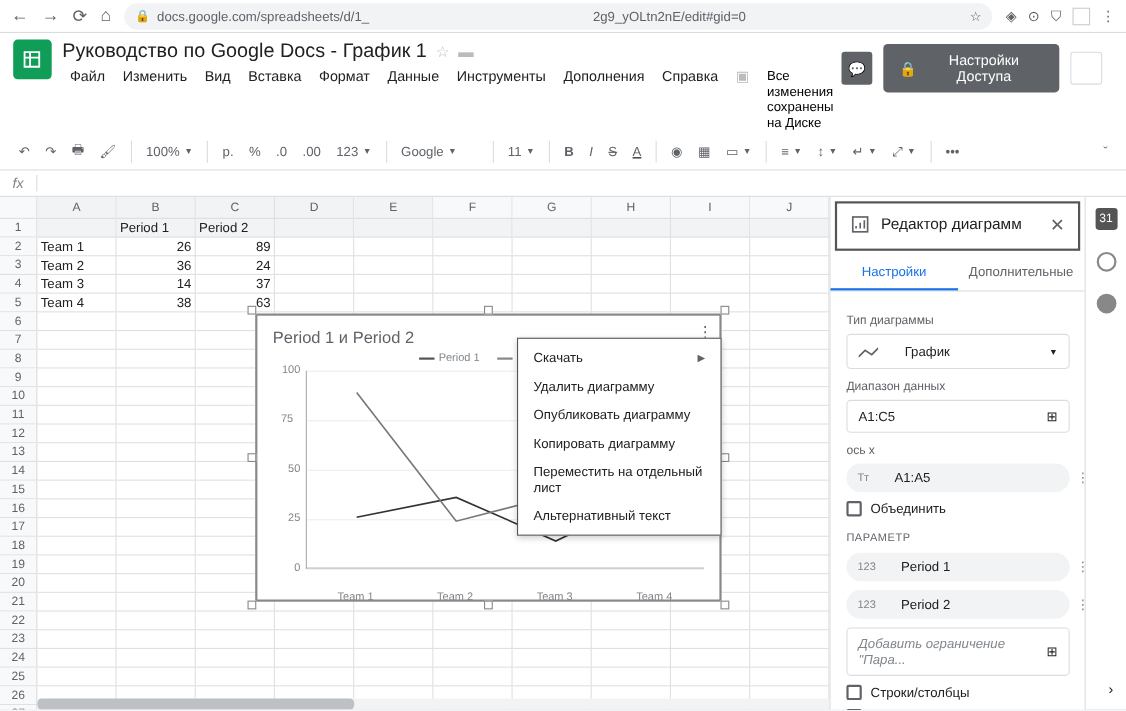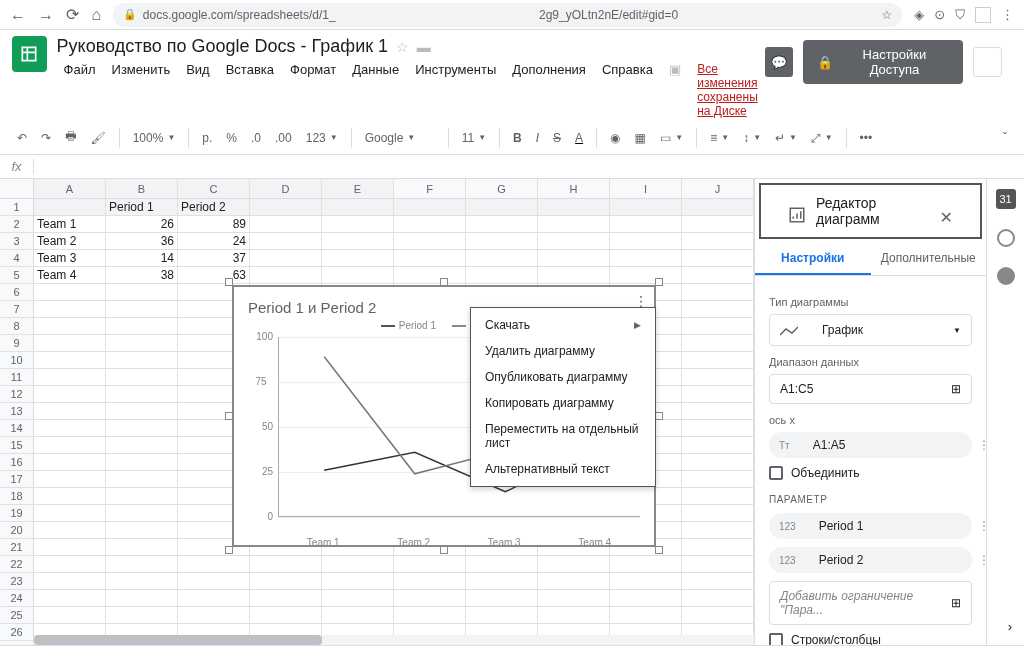--- a/index.html
+++ b/index.html
@@ -16,21 +16,21 @@
   .doc-header { padding: 6px 12px 0; display: flex; align-items: flex-start; }
   .logo { width: 36px; height: 36px; background: #0f9d58; border-radius: 4px; display: flex; align-items: center; justify-content: center; margin-right: 10px; }
   .logo svg { fill: #fff; }
   .doc-title-area { flex: 1; }
   .doc-title-row { display: flex; align-items: center; gap: 8px; }
   .doc-title { font-size: 18px; color: #202124; }
   .star { color: #bbb; font-size: 14px; }
   .folder { color: #bbb; font-size: 14px; }
   .menus { display: flex; gap: 2px; margin-top: 2px; font-size: 13px; }
   .menus > span { padding: 3px 7px; cursor: pointer; border-radius: 3px; }
-  .saved { color: #b91c1c; font-size: 12px; text-decoration: underline; }
+  .saved { color: #000000; font-size: 12px; }
   .header-right { display: flex; align-items: center; gap: 10px; padding-top: 4px; padding-right: 10px; }
   .comment-btn { width: 30px; height: 30px; background: #5f6368; border-radius: 3px; display: flex; align-items: center; justify-content: center; color: #fff; }
   .share-btn { background: #5f6368; color: #fff; border: none; padding: 7px 14px; border-radius: 4px; font-size: 13px; display: flex; align-items: center; gap: 6px; }
   .profile { width: 30px; height: 30px; border: 1px solid #dadce0; border-radius: 3px; }
   
   
   .toolbar { display: flex; align-items: center; padding: 3px 12px; gap: 4px; border-bottom: 1px solid #dadce0; font-size: 12px; color: #5f6368; height: 34px; }
   .tb-btn { padding: 4px 5px; cursor: pointer; border-radius: 3px; display: flex; align-items: center; }
   .tb-sep { width: 1px; height: 20px; background: #dadce0; margin: 0 4px; }
   .tb-sel { display: flex; align-items: center; gap: 4px; padding: 3px 5px; }
@@ -75,26 +75,26 @@
   .chart-menu-dots { position: absolute; right: 6px; top: 6px; font-size: 14px; color: #5f6368; cursor: pointer; }
   
   
   .ctx-menu { position: absolute; left: 470px; top: 128px; width: 186px; background: #fff; border: 1px solid #555; box-shadow: 0 2px 6px rgba(0,0,0,.2); padding: 4px 0; z-index: 10; }
   .ctx-item { padding: 6px 14px; font-size: 12px; color: #202124; cursor: pointer; display: flex; align-items: center; justify-content: space-between; }
   .ctx-item.hovered { background: #e8eaed; }
   .ctx-arrow { font-size: 9px; color: #5f6368; }
   
   
   .side-panel { width: 232px; border-left: 1px solid #dadce0; display: flex; flex-direction: column; background: #fff; }
-  .side-header { display: flex; align-items: flex-end; padding: 10px 27px; border: 2px solid #555; margin: 4px; gap: 10px; }
+  .side-header { display: flex; align-items: flex-start; padding: 10px 12px; border: 2px solid #555; margin: 4px; gap: 10px; }
   .side-header-title { font-size: 14px; flex: 1; }
   .side-close { font-size: 16px; color: #5f6368; cursor: pointer; }
   .side-tabs { display: flex; border-bottom: 1px solid #dadce0; font-size: 12px; }
   .side-tab { flex: 1; text-align: center; padding: 8px 4px; color: #5f6368; cursor: pointer; }
-  .side-tab.active { color: #1a73e8; border-bottom: 2px solid #1a73e8; font-weight: 700; }
+  .side-tab.active { color: #1a73e8; border-bottom: 2px solid #1a73e8; font-weight: 400; }
   .side-body { padding: 10px 14px; overflow-y: auto; font-size: 12px; }
   .side-label { font-size: 11px; color: #5f6368; margin-top: 10px; margin-bottom: 6px; }
   .side-select { border: 1px solid #dadce0; border-radius: 4px; padding: 8px 10px; display: flex; align-items: center; gap: 8px; justify-content: space-between; }
   .side-input { border: 1px solid #dadce0; border-radius: 4px; padding: 7px 10px; display: flex; align-items: center; justify-content: space-between; }
   .chip { background: #f1f3f4; border-radius: 16px; padding: 6px 10px; display: flex; align-items: center; gap: 23px; margin-bottom: 8px; position: relative; }
   .chip-dots { position: absolute; right: -18px; top: 6px; color: #80868b; }
   .chip-prefix { font-size: 10px; color: #80868b; }
   .side-check { display: flex; align-items: center; gap: 8px; margin: 8px 0; font-size: 12px; }
   .checkbox { width: 14px; height: 14px; border: 2px solid #5f6368; border-radius: 2px; display: inline-block; }
   .checkbox.checked { background: #5f6368; position: relative; }

